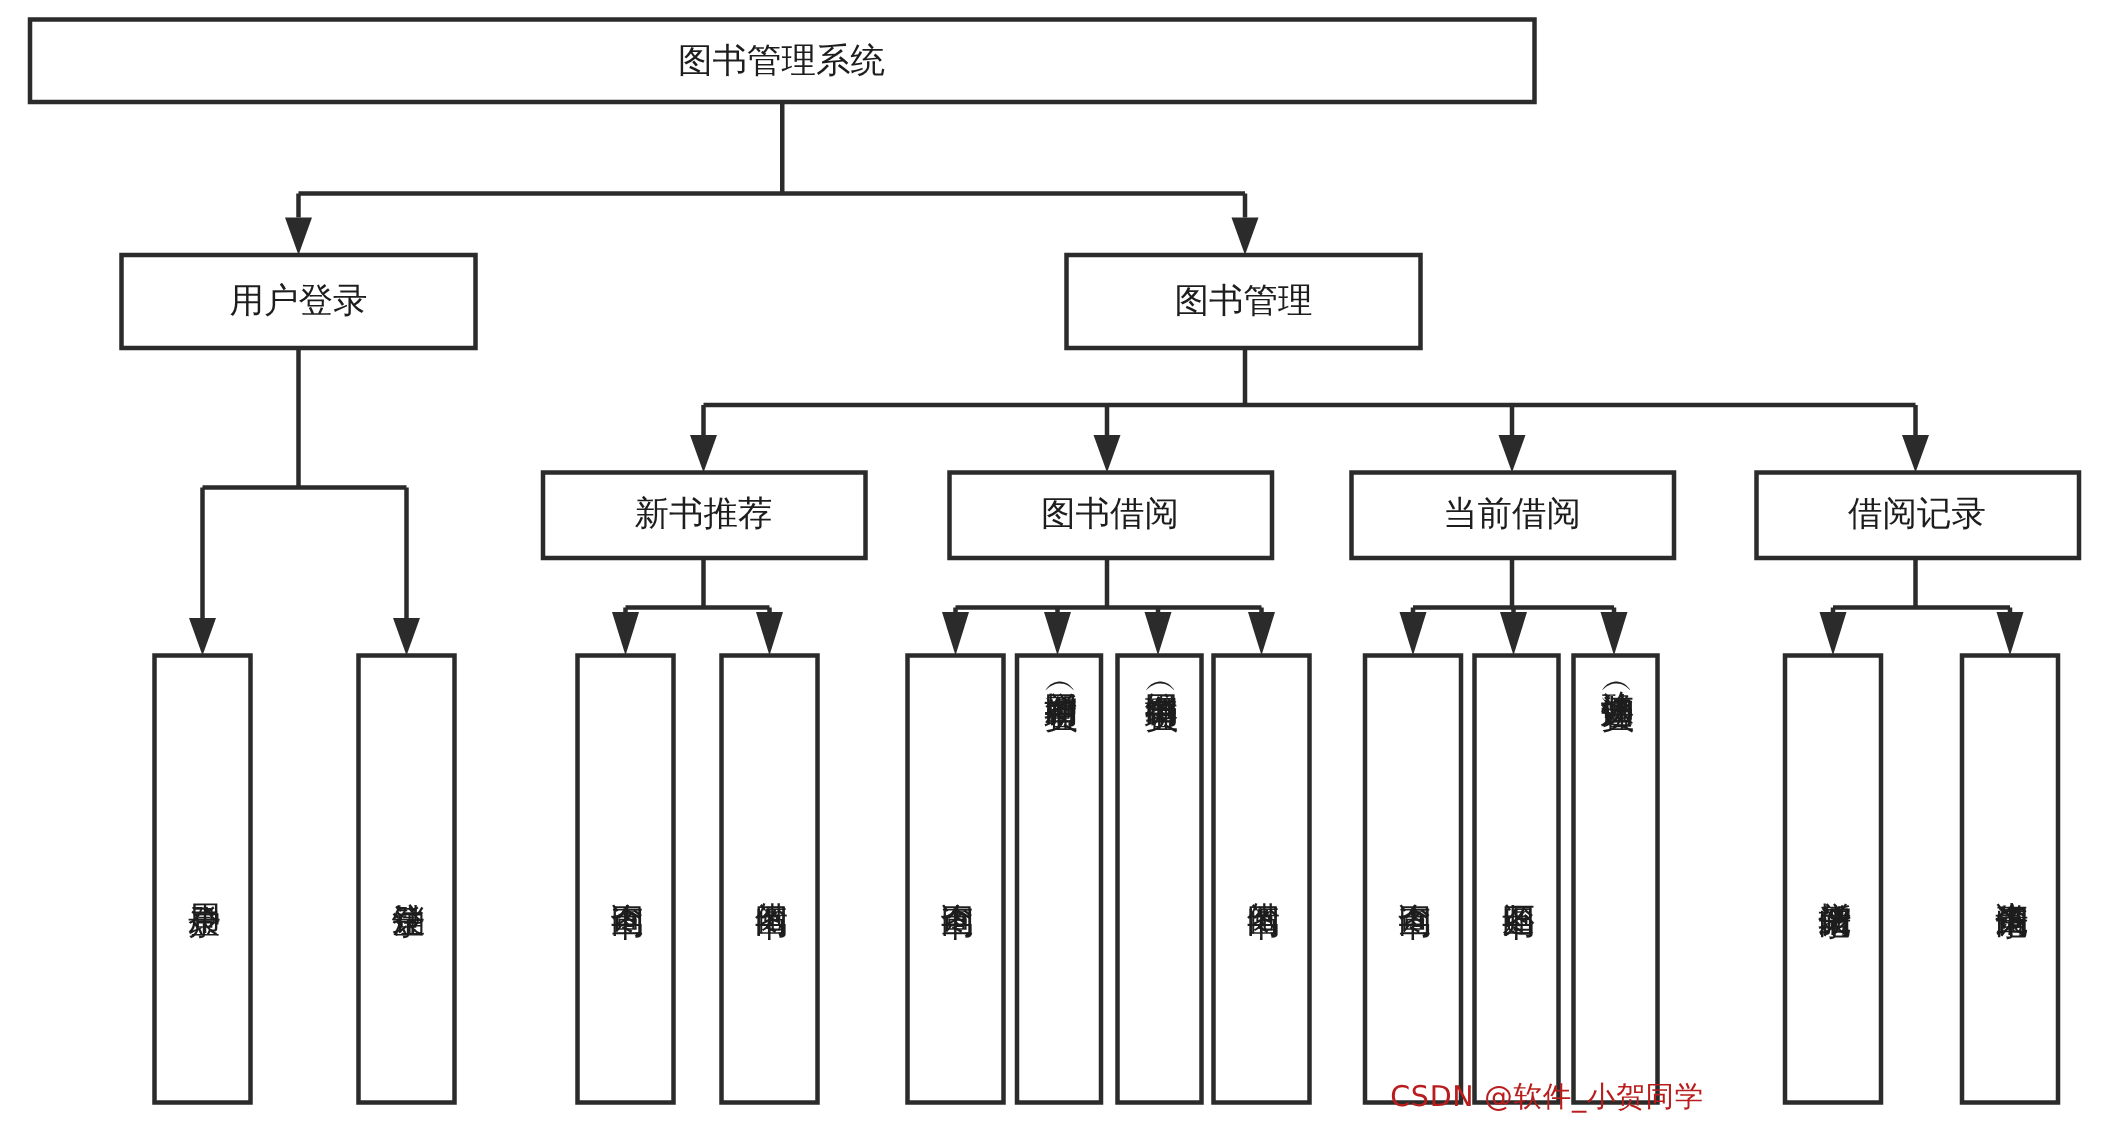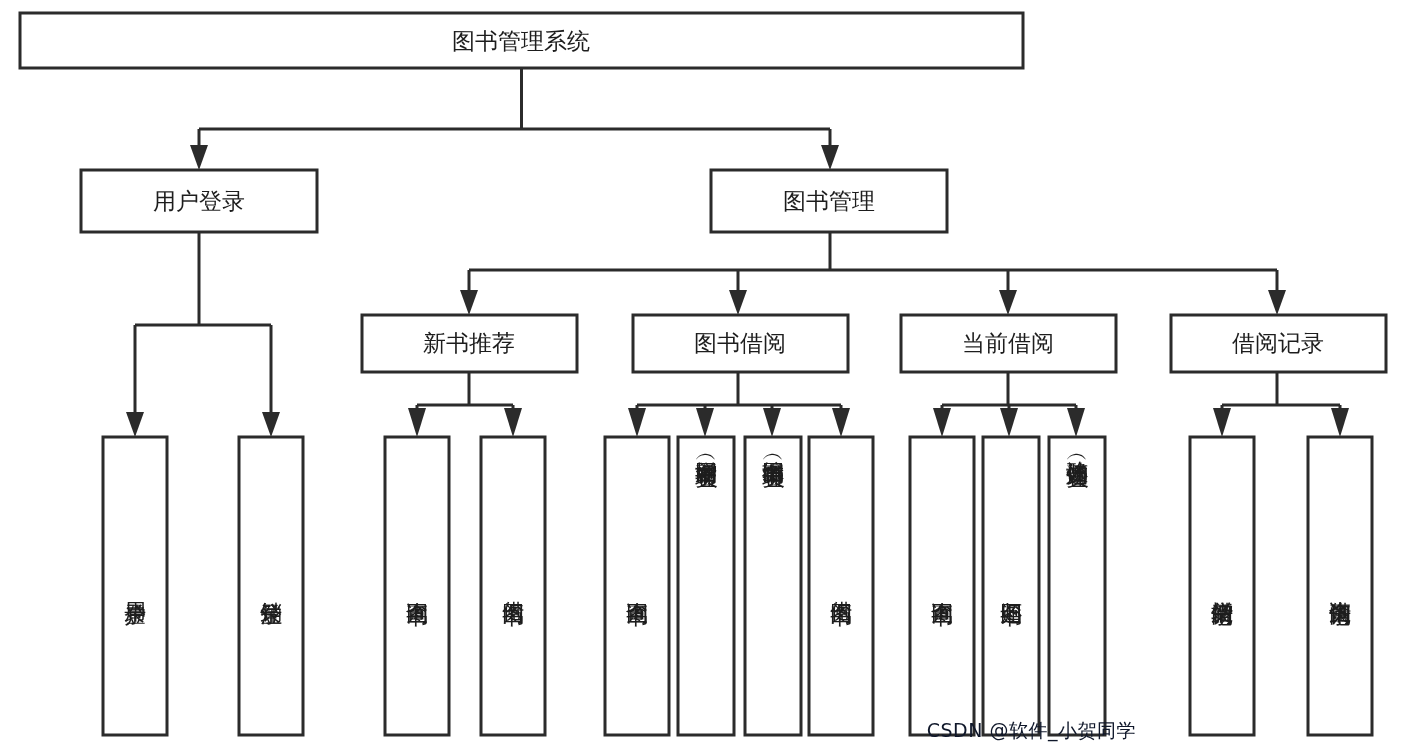--- a/index.html
+++ b/index.html
@@ -73,21 +73,21 @@
   }
   .vert-wrap.centered {
     align-items: center;
   }
   .watermark {
     position: absolute;
     right: 8px;
     bottom: 3px;
     font-family: "DejaVu Sans", "Liberation Sans", sans-serif;
     font-size: 19px;
-    color: #0f172a;
+    color: #b91c1c;
     white-space: nowrap;
     letter-spacing: 0.5px;
   }
 </style>
 </head>
 <body>
 
 <div id="diagram-root">
 
   <svg class="flowchart" viewBox="0 0 1405 747" xmlns="http://www.w3.org/2000/svg">

